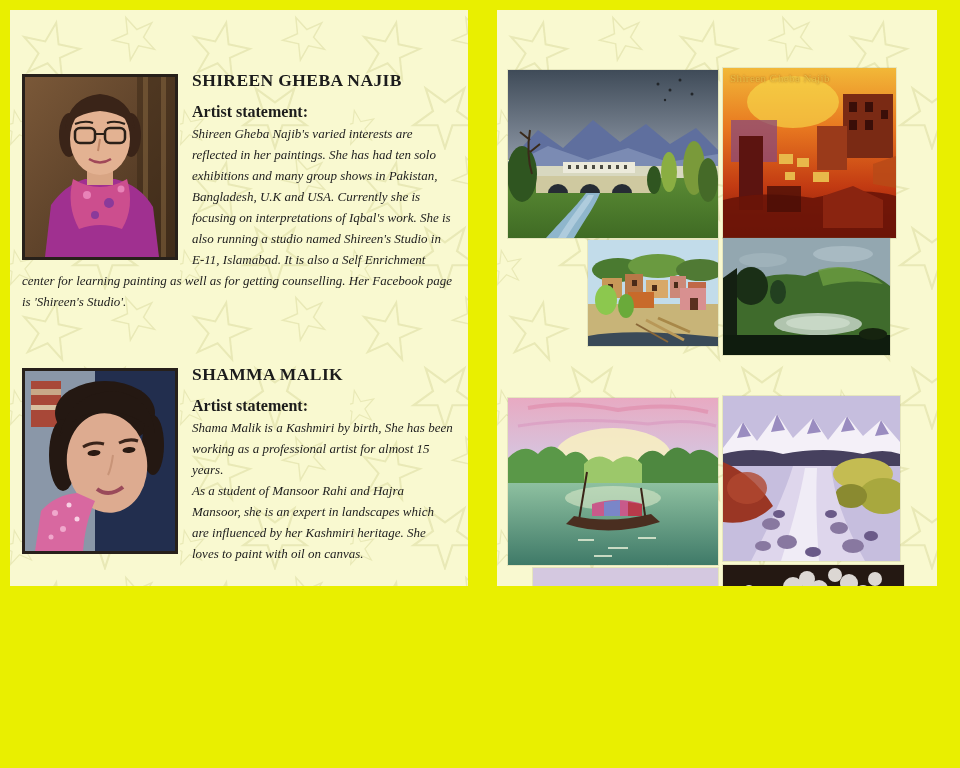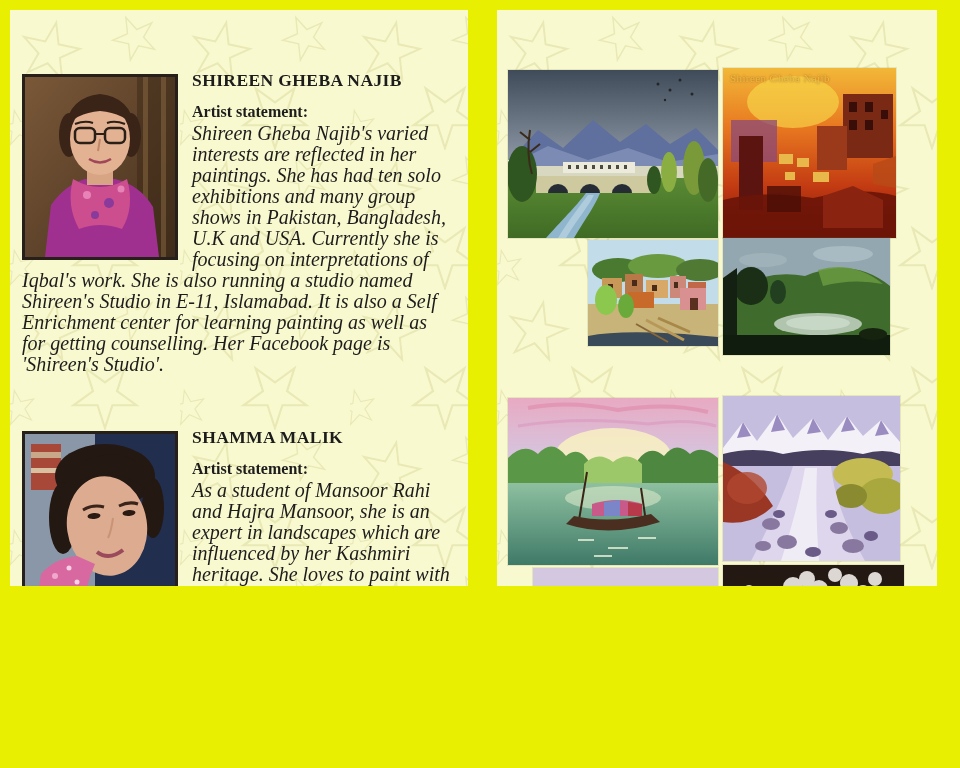--- a/index.html
+++ b/index.html
@@ -27,23 +27,23 @@
     border:3px solid #27201a;background:#555;
     margin:4px 14px 6px 0;
   }
   .photo svg{display:block;width:100%;height:100%;}
   .artist-name{
     font-size:17.5px;font-weight:bold;letter-spacing:.4px;
     margin:4px 0 12px 0;
   }
   .stmt-label{font-size:16px;font-weight:bold;margin:0 0 2px 0;}
   .stmt{
-    font-size:20px;font-style:italic;line-height:21px;margin:0;
-  }
-  .stmt + .stmt{margin-top:6px;}
+    font-size:13px;font-style:italic;line-height:21px;margin:0;
+  }
+  .stmt + .stmt{margin-top:0;}
 
   
   .painting{position:absolute;box-shadow:0 0 0 1px rgba(120,120,80,.15);}
   .painting svg{display:block;width:100%;height:100%;}
   .overlay-sig{
     position:absolute;top:4px;left:7px;
     font-size:11px;color:#e6c24a;opacity:.8;
     font-family:"Liberation Serif", serif;letter-spacing:.4px;
     text-shadow:0 0 2px rgba(120,40,0,.8);
   }
@@ -130,20 +130,21 @@
           <path d="M10,180 L16,140 Q30,124 52,122 L70,130 Q60,152 58,180 Z" fill="#d868a0"></path>
           <circle cx="30" cy="142" r="3" fill="#f0a8cc"></circle>
           <circle cx="44" cy="134" r="2.5" fill="#f8d0e4"></circle>
           <circle cx="38" cy="158" r="3" fill="#f0a8cc"></circle>
           <circle cx="52" cy="148" r="2.5" fill="#f8d0e4"></circle>
           <circle cx="26" cy="166" r="2.5" fill="#f0a8cc"></circle>
         </svg>
       </div>
       <h2 class="artist-name">SHAMMA MALIK</h2>
       <p class="stmt-label">Artist statement:</p>
+      <p class="stmt">Shama Malik is a Kashmiri by birth, She has been working as a professional artist for almost 15 years.</p>
       <p class="stmt">As a student of Mansoor Rahi and Hajra Mansoor, she is an expert in landscapes which are influenced by her Kashmiri heritage. She loves to paint with oil on canvas.</p>
     </div>
   </div>
 </div>
 
 <div class="panel panel-right">
   <svg class="pattern-layer" width="440" height="740">
     <defs>
       <pattern id="sp2" width="170" height="140" patternUnits="userSpaceOnUse">
         <g fill="none" stroke="#e2e2ab" stroke-width="2" opacity="0.7">

